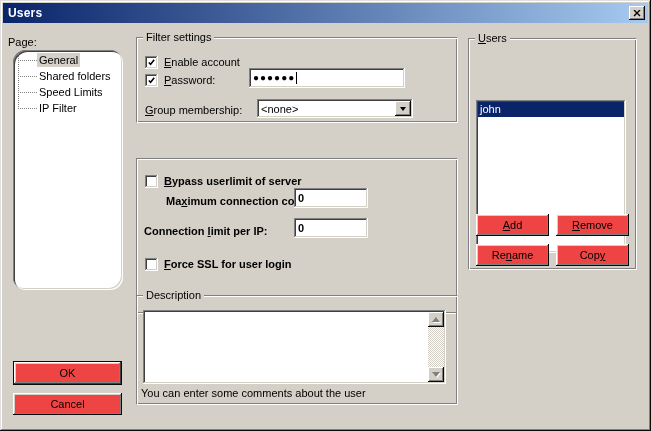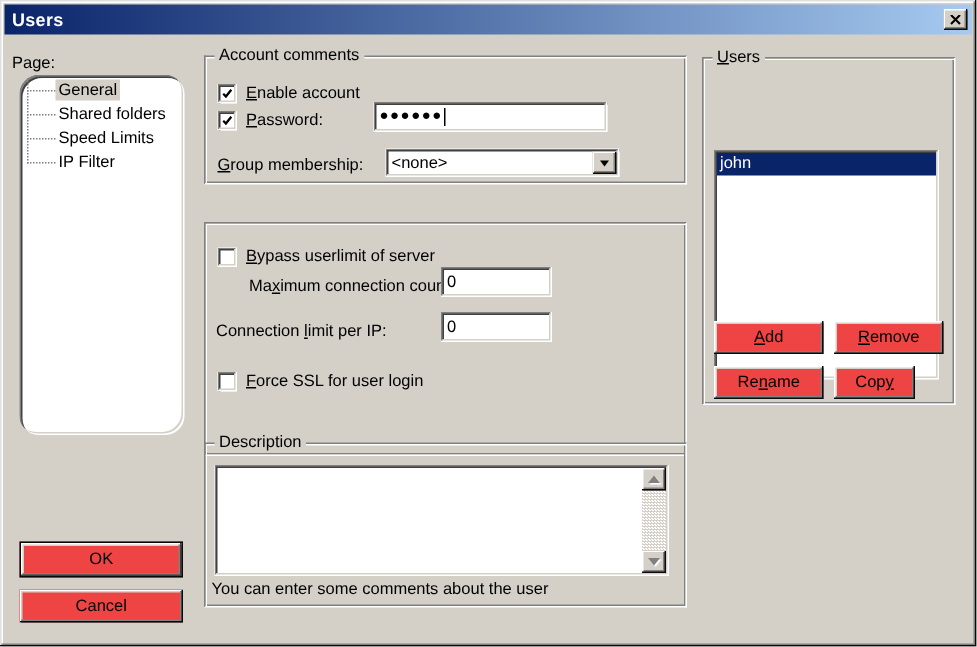--- a/index.html
+++ b/index.html
@@ -107,21 +107,21 @@
   </div>
 
   <div class="btn default" style="left:13px;top:361px;width:109px;height:24px;">
     <span>OK</span>
   </div>
   <div class="btn" style="left:13px;top:393px;width:109px;height:22px;">
     <span>Cancel</span>
   </div>
 
   <div class="group" style="left:136px;top:37px;width:322px;height:86px;">
-    <span class="gcap">Account comments</span>
+    <span class="gcap">Filter settings</span>
 
     <div class="cbrow on" style="left:8px;top:18px;justify-content:space-between;">
       <span class="cbbox">
         <svg width="9" height="9" viewBox="0 0 10 10">
           <path d="M2 5 L4 7 L8 2" stroke="#000" stroke-width="1.7" fill="none"></path>
         </svg>
       </span>
       <span class="cblabel"><u>E</u>nable account</span>
     </div>
 
@@ -141,21 +141,21 @@
 
     <div class="lbl" style="left:8px;top:66px;"><u>G</u>roup membership:</div>
     <div class="combo sunken" style="left:120px;top:61px;width:156px;height:19px;">
       <span>&lt;none&gt;</span>
       <span class="combobtn">
         <span class="tri-down"></span>
       </span>
     </div>
   </div>
 
-  <div class="group" style="left:136px;top:148px;width:322px;height:156px;">
+  <div class="group" style="left:136px;top:158px;width:322px;height:156px;font-weight:bold;">
     <div class="cbrow" style="left:8px;top:16px;">
       <span class="cbbox">
         
       </span>
       <span class="cblabel"><u>B</u>ypass userlimit of server</span>
     </div>
 
     <div class="lbl" style="left:7px;top:36px;padding-left:22px;">Ma<u>x</u>imum connection count:</div>
     <div class="field sunken" style="left:157px;top:29px;width:74px;height:20px;">
       <span>0</span>
@@ -197,18 +197,18 @@
     </div>
     <div class="btn" style="left:7px;top:175px;width:73px;height:22px;">
       <span><u>A</u>dd</span>
     </div>
     <div class="btn" style="left:87px;top:175px;width:73px;height:22px;">
       <span><u>R</u>emove</span>
     </div>
     <div class="btn" style="left:7px;top:205px;width:73px;height:22px;">
       <span>Re<u>n</u>ame</span>
     </div>
-    <div class="btn" style="left:87px;top:205px;width:54px;height:22px;">
+    <div class="btn" style="left:87px;top:205px;width:73px;height:22px;">
       <span>Cop<u>y</u></span>
     </div>
   </div>
 
 </div>
 
 </body></html>

